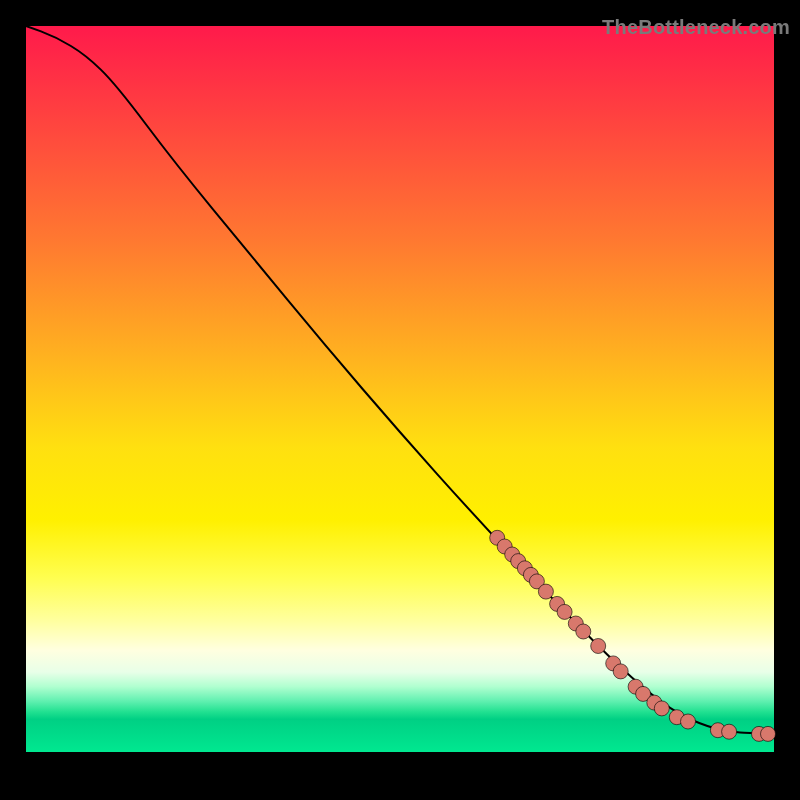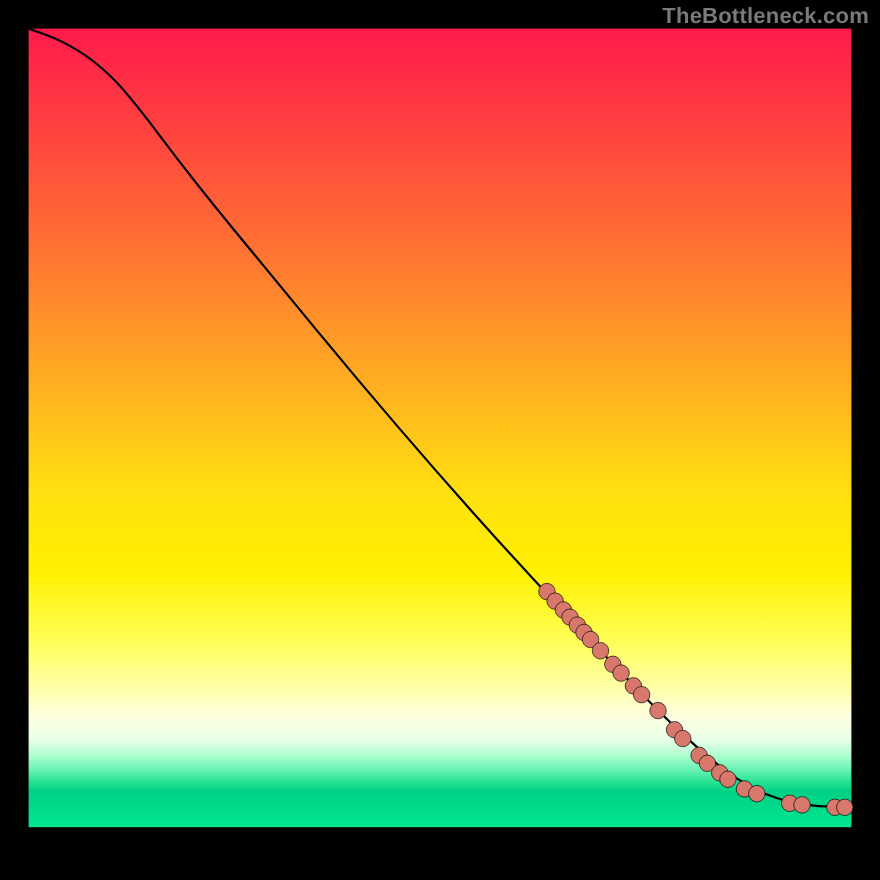--- a/index.html
+++ b/index.html
@@ -46,21 +46,21 @@
   .plot svg {
     position: absolute;
     left: 0;
     top: 0;
     width: 748px;
     height: 726px;
     overflow: visible;
   }
   .watermark {
     position: absolute;
-    top: 4px;
+    top: 16px;
     right: 10px;
     color: #7a7a7a;
     font-size: 20px;
     font-weight: 600;
     letter-spacing: 0.2px;
     user-select: none;
   }
   .curve {
     fill: none;
     stroke: #000;

